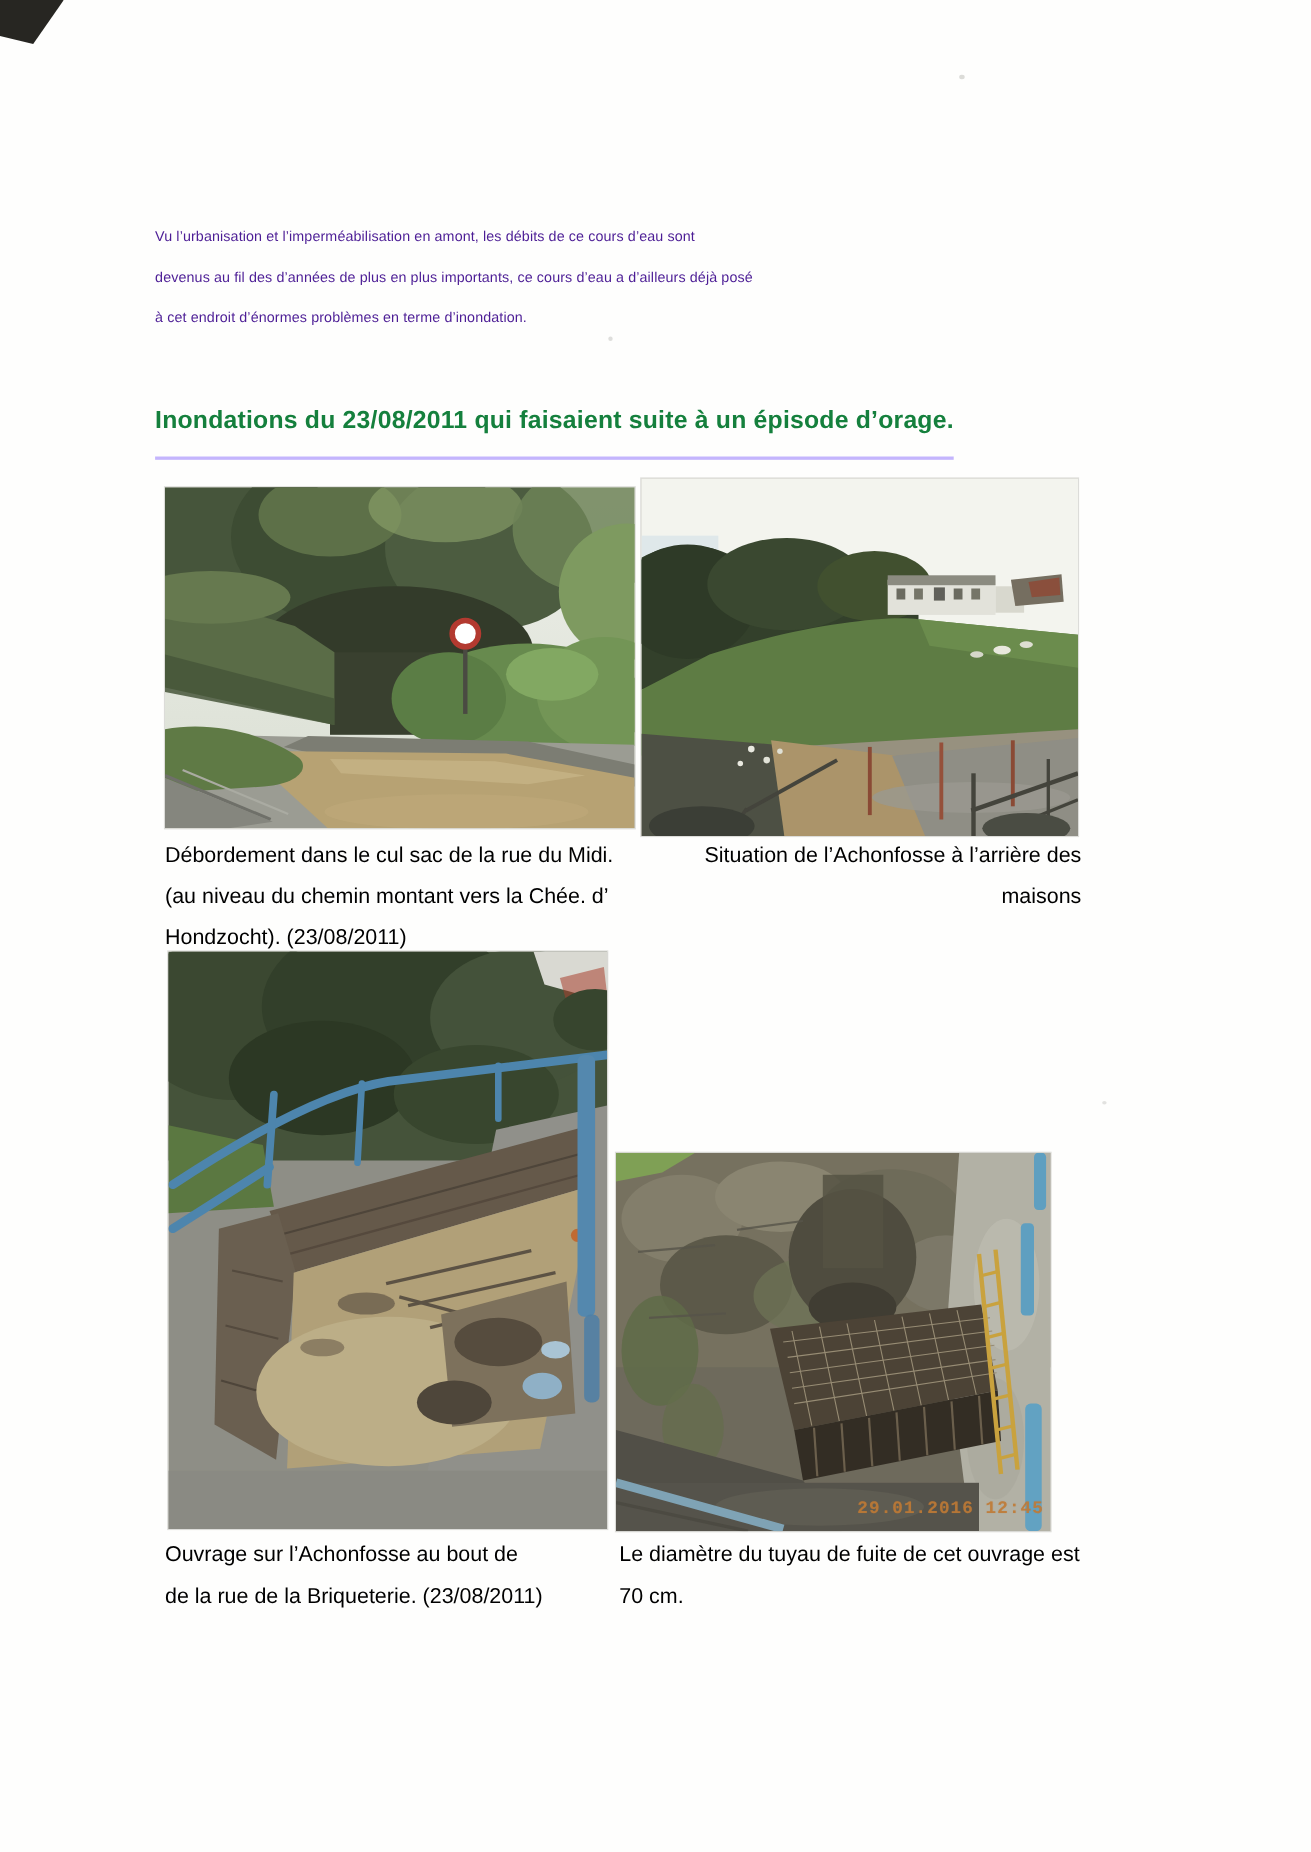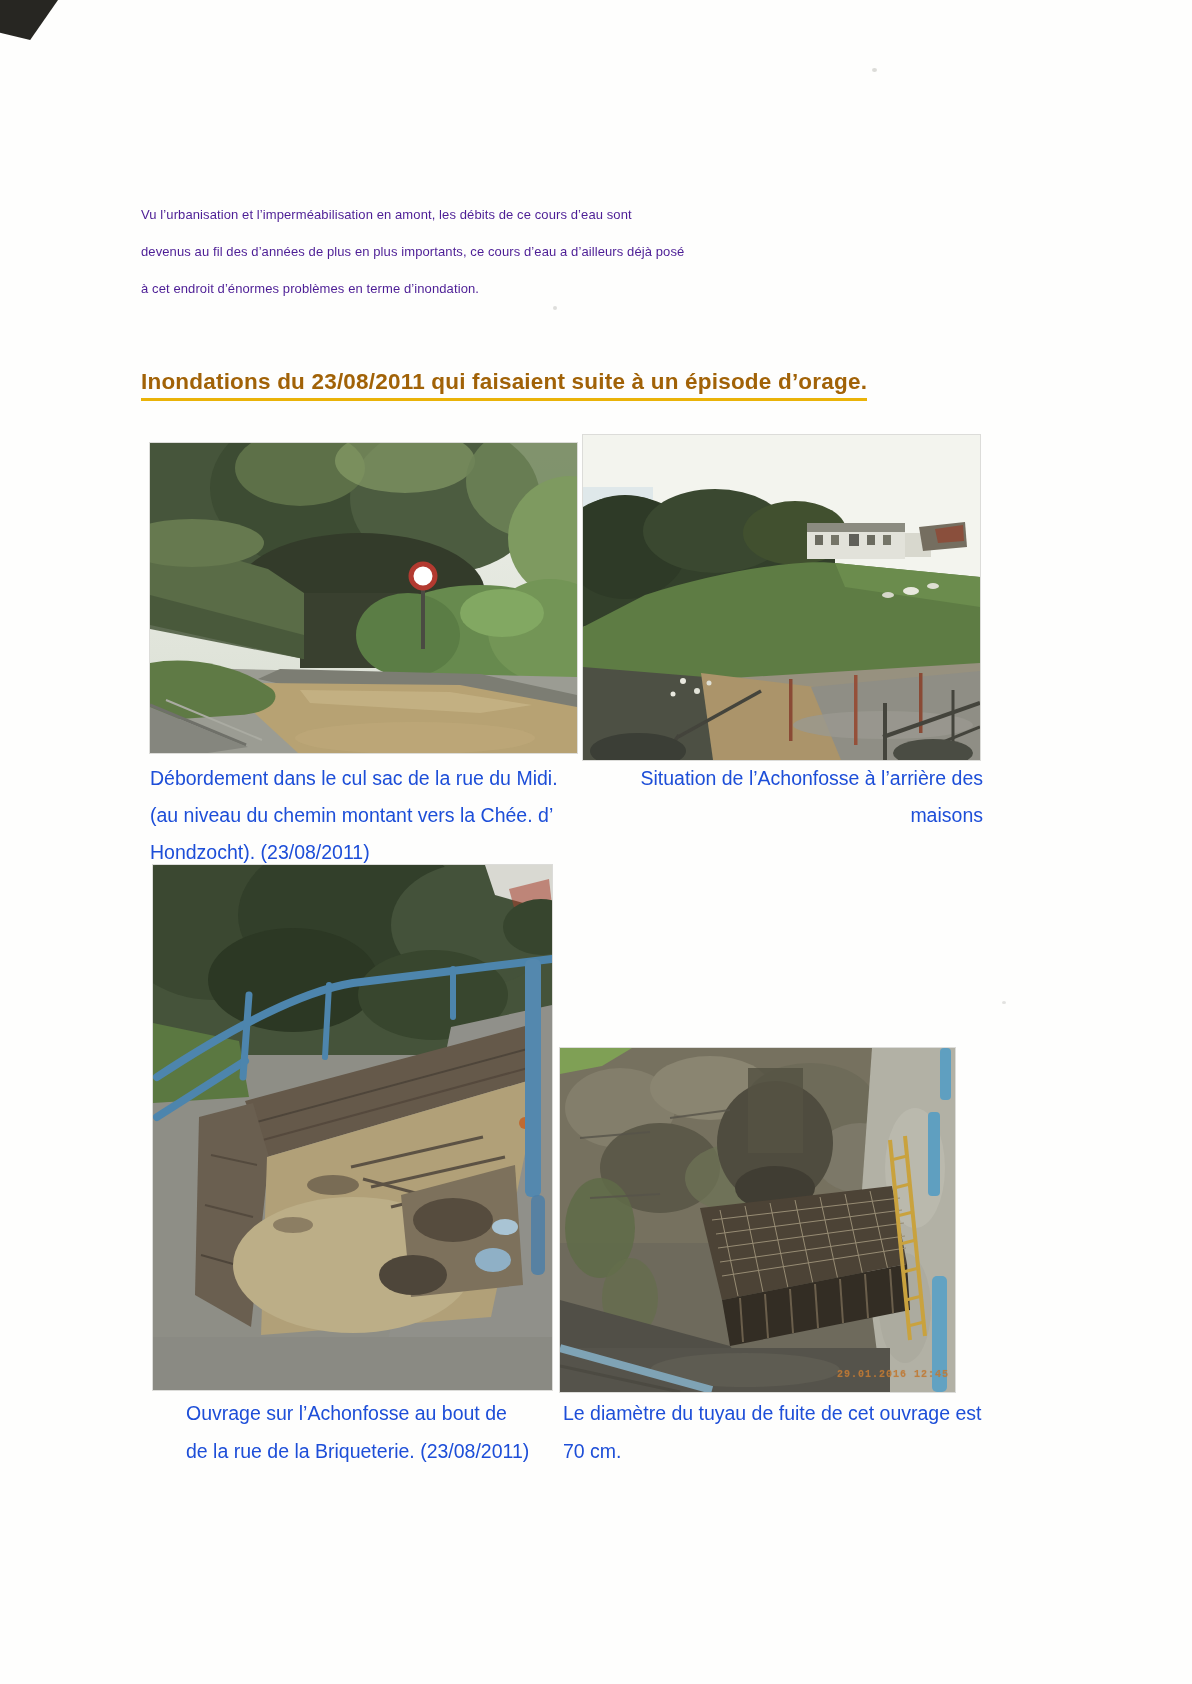--- a/index.html
+++ b/index.html
@@ -20,49 +20,49 @@
   }
   .speck{position:absolute;border-radius:50%;background:#b9b9b3;}
 
   .intro{
     position:absolute;left:141px;top:196px;width:830px;
     font-size:13px;line-height:37px;color:#4c1d95;
     letter-spacing:.1px;
   }
   .heading{
     position:absolute;left:141px;top:369px;
-    font-size:22.5px;font-weight:bold;color:#a16207;
+    font-size:22.5px;font-weight:bold;color:#15803d;
     letter-spacing:.2px;
-    border-bottom:3px solid #eab308;
-    padding-bottom:3px;
+    border-bottom:3px solid #c4b5fd;
+    padding-bottom:20px;
     display:inline-block;
   }
   .figure{
     position:absolute;overflow:hidden;
     box-shadow:0 0 0 1px rgba(120,120,112,.25);
     background:#dcdcd4;
   }
   .figure svg{display:block;width:100%;height:100%;}
   #fig1{left:150px;top:443px;width:427px;height:310px;}
   #fig2{left:583px;top:435px;width:397px;height:325px;}
   #fig3{left:153px;top:865px;width:399px;height:525px;}
   #fig4{left:560px;top:1048px;width:395px;height:344px;}
 
   .caption{
-    position:absolute;font-size:19.5px;line-height:37px;color:#1d4ed8;
+    position:absolute;font-size:19.5px;line-height:37px;color:#000000;
   }
   #cap1{left:150px;top:760px;width:440px;text-align:left;}
   #cap2{left:583px;top:760px;width:400px;text-align:right;}
-  #cap3{left:150px;top:1394px;width:440px;line-height:38px;margin-left:36px;}
+  #cap3{left:150px;top:1394px;width:440px;line-height:38px;}
   #cap4{left:563px;top:1394px;width:430px;line-height:38px;}
 
   .cam-stamp{
     position:absolute;right:6px;bottom:12px;
     font-family:"Liberation Mono", monospace;
-    font-weight:bold;font-size:10px;letter-spacing:1px;
+    font-weight:bold;font-size:16px;letter-spacing:1px;
     color:#c07a35;opacity:.9;text-shadow:0 0 1px rgba(190,120,50,.5);
   }
 </style>
 </head>
 <body>
 
 <div class="page">
 
   <div class="corner-artifact"></div>
   <div class="speck" style="left:872px;top:68px;width:5px;height:4px;opacity:.5"></div>

